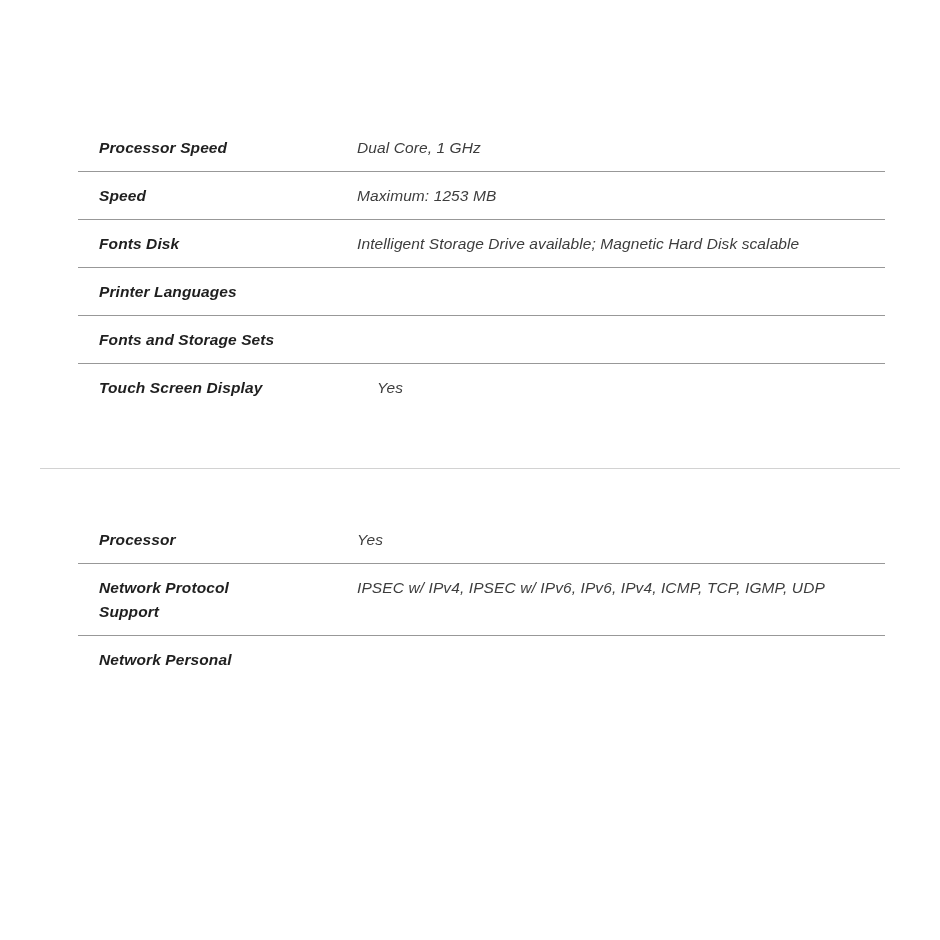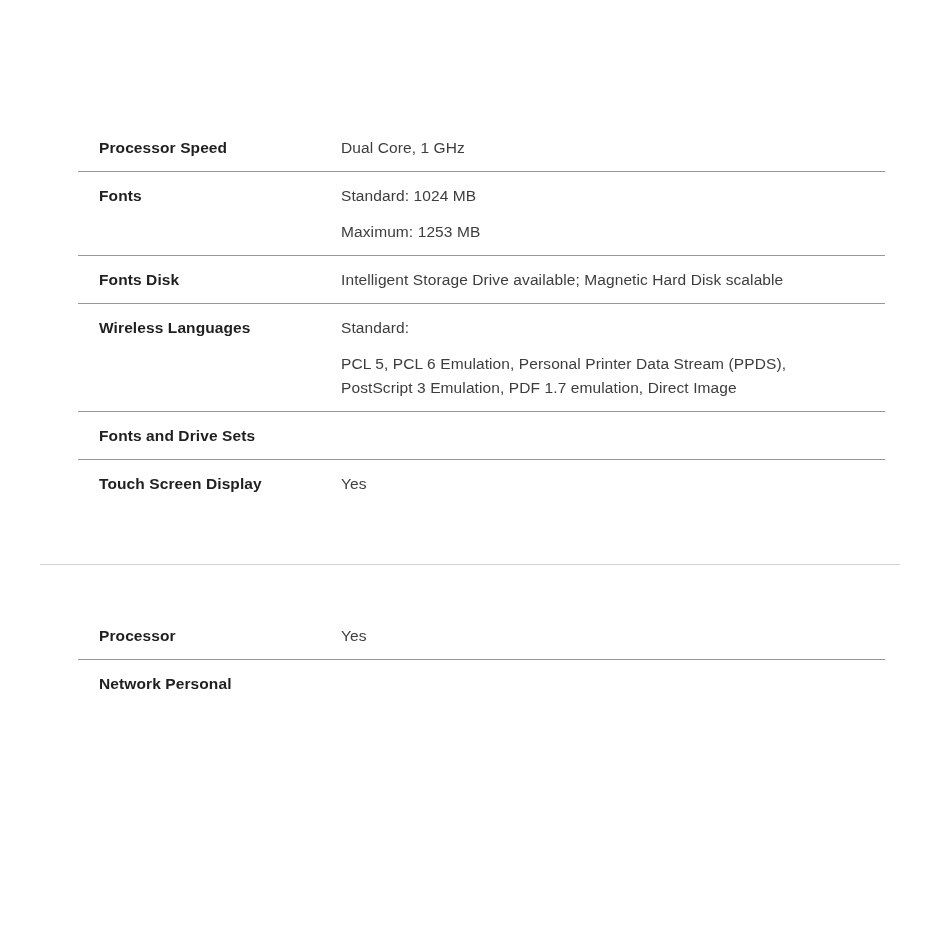--- a/index.html
+++ b/index.html
@@ -15,29 +15,31 @@
     overflow: hidden;
   }
   .spec-table {
     position: absolute;
     left: 78px;
     top: 124px;
     width: 807px;
   }
   .spec-section {
     width: 100%;
+    font-style: italic;
   }
   .spec-row {
     display: flex;
     align-items: flex-start;
     padding: 12px 0 11px 21px;
     border-bottom: 1px solid #989898;
   }
   .spec-row:last-child {
     border-bottom: none;
+    gap: 20px;
   }
   .spec-row-label {
     width: 242px;
     box-sizing: border-box;
     padding-right: 55px;
     flex-shrink: 0;
     font-size: 15.5px;
     line-height: 24px;
     font-weight: bold;
     color: #1f1f1f;
@@ -46,21 +48,21 @@
   .spec-row-value {
     flex: 1;
     max-width: 521px;
     font-size: 15.5px;
     line-height: 24px;
     font-weight: normal;
     color: #3d3d3d;
     letter-spacing: 0.1px;
   }
   .spec-row-value p {
-    margin: 0 0 12px 0;
+    margin: 0 0 12px 16px;
   }
   .spec-row-value p:last-child {
     margin-bottom: 0;
   }
   .section-divider {
     height: 1px;
     background: #d2d2d2;
     width: 860px;
     margin: 57px 0 0 -38px;
   }
@@ -74,60 +76,61 @@
 <div class="spec-table">
   <div class="spec-section">
   <div class="spec-row">
     <div class="spec-row-label">Processor Speed</div>
     <div class="spec-row-value">
           <p>Dual Core, 1 GHz</p>
         </div>
   </div>
 
   <div class="spec-row">
-    <div class="spec-row-label">Fonts</div>
+    <div class="spec-row-label">Speed</div>
     <div class="spec-row-value">
-          <p>Standard: 1024 MB</p>
           <p>Maximum: 1253 MB</p>
         </div>
   </div>
 
   <div class="spec-row">
     <div class="spec-row-label">Fonts Disk</div>
     <div class="spec-row-value">
           <p>Intelligent Storage Drive available; Magnetic Hard Disk scalable</p>
         </div>
   </div>
 
   <div class="spec-row">
-    <div class="spec-row-label">Wireless Languages</div>
-    <div class="spec-row-value">
-          <p>Standard:</p>
-          <p>PCL 5, PCL 6 Emulation, Personal Printer Data Stream (PPDS), PostScript 3 Emulation, PDF 1.7 emulation, Direct Image</p>
-        </div>
+    <div class="spec-row-label">Printer Languages</div>
   </div>
 
   <div class="spec-row">
-    <div class="spec-row-label">Fonts and Drive Sets</div>
+    <div class="spec-row-label">Fonts and Storage Sets</div>
   </div>
 
   <div class="spec-row">
     <div class="spec-row-label">Touch Screen Display</div>
     <div class="spec-row-value">
           <p>Yes</p>
         </div>
   </div>
 </div>
   <div class="section-divider"></div>
   <div class="spec-section spec-section-second">
   <div class="spec-row">
     <div class="spec-row-label">Processor</div>
     <div class="spec-row-value">
           <p>Yes</p>
         </div>
   </div>
 
+  <div class="spec-row">
+    <div class="spec-row-label">Network Protocol Support</div>
+    <div class="spec-row-value">
+          <p>IPSEC w/ IPv4, IPSEC w/ IPv6, IPv6, IPv4, ICMP, TCP, IGMP, UDP</p>
+        </div>
+  </div>
 
   <div class="spec-row">
     <div class="spec-row-label">Network Personal</div>
   </div>
 </div>
 </div>
 
 </body></html>

